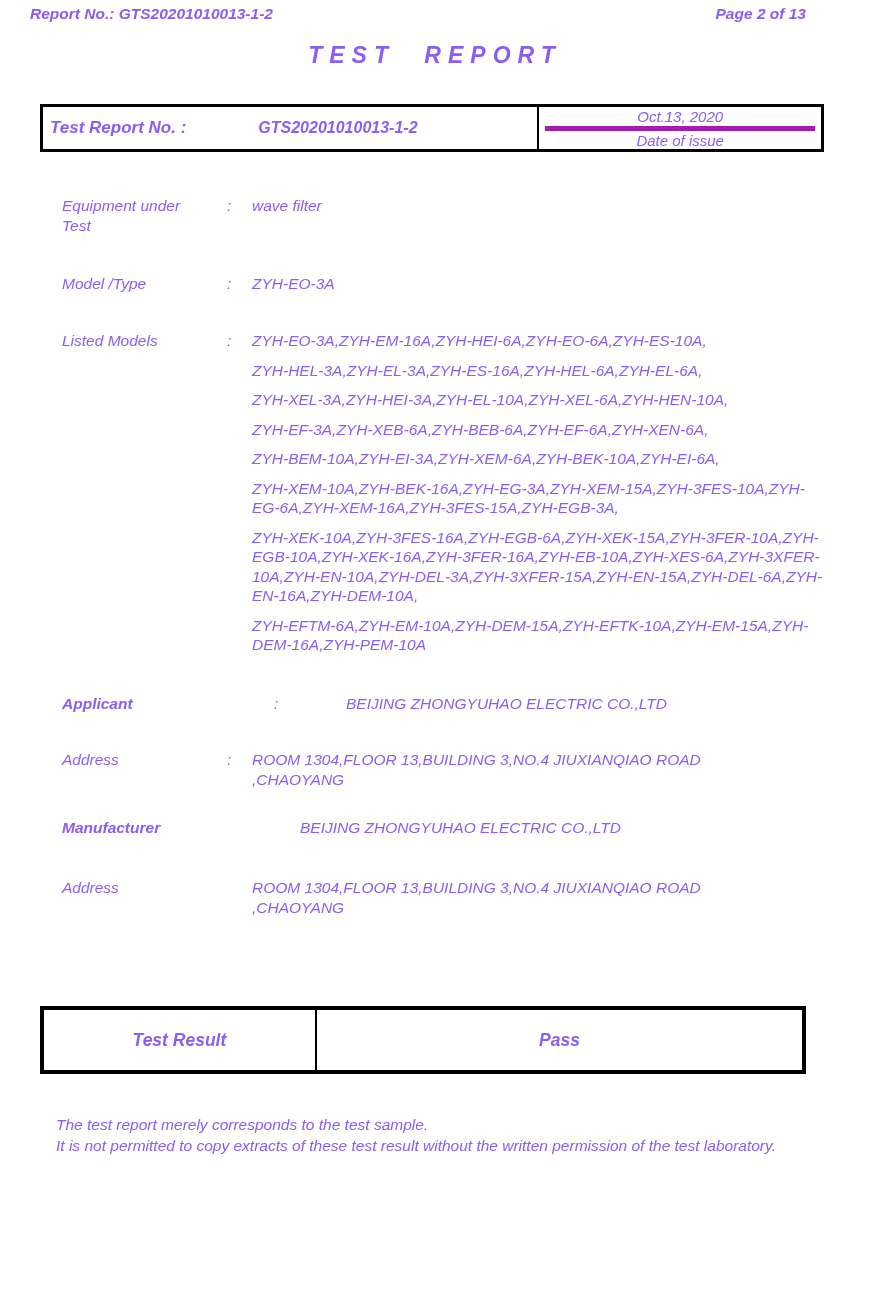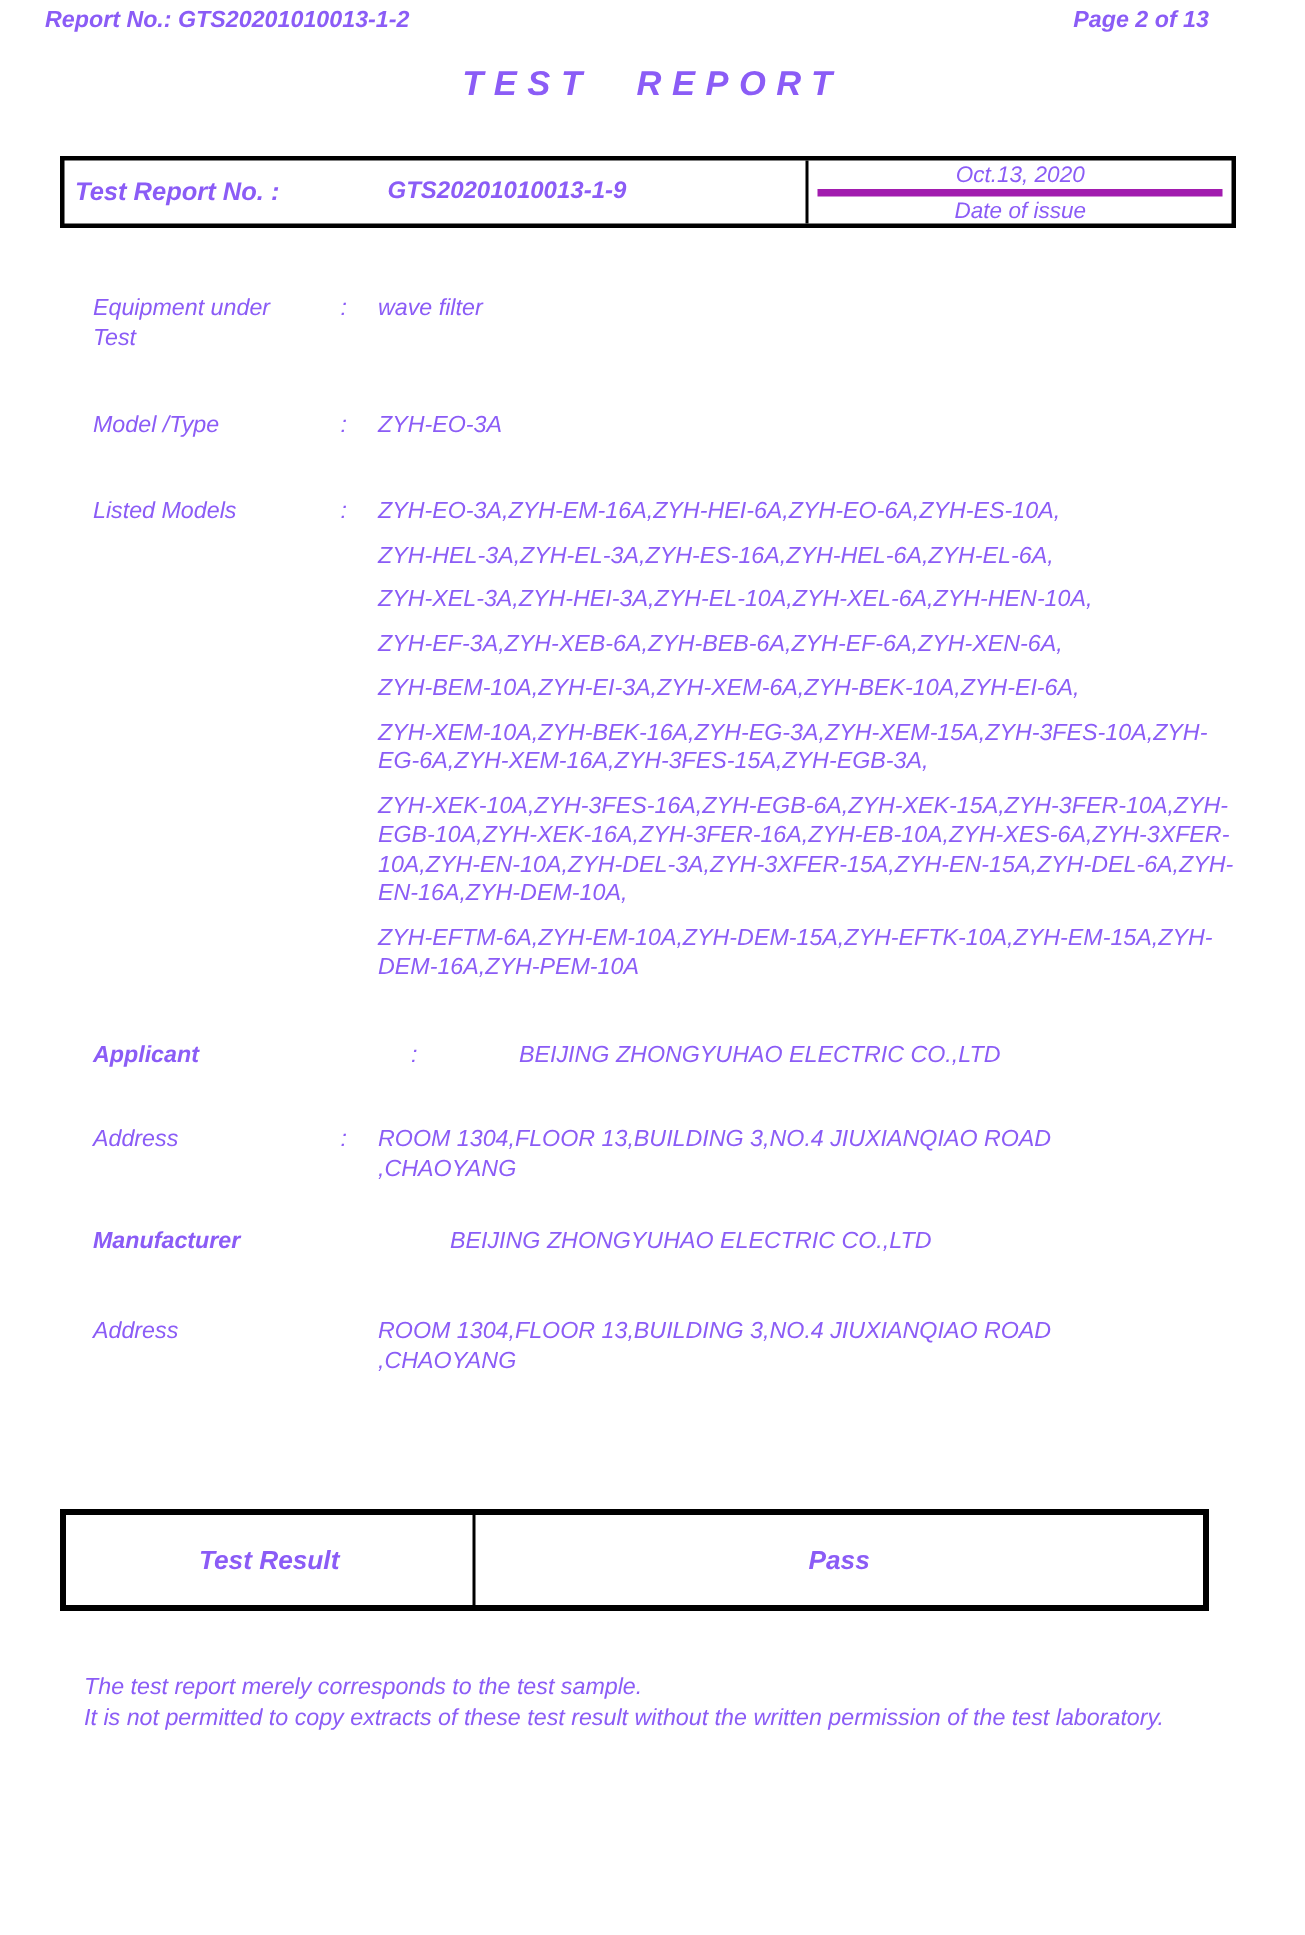--- a/index.html
+++ b/index.html
@@ -91,21 +91,21 @@
   <div class="page-header">
     <span>Report No.: GTS20201010013-1-2</span>
     <span>Page 2 of 13</span>
   </div>
 
   <div class="doc-title">TEST REPORT</div>
 
   <div class="report-table">
     <div class="rt-left">
       <span class="rt-label">Test Report No. :</span>
-      <span class="rt-value">GTS20201010013-1-9</span>
+      <span class="rt-value">GTS20201010013-1-2</span>
     </div>
     <div class="rt-right">
       <div class="rt-date">Oct.13, 2020</div>
       <div class="rt-datelabel">Date of issue</div>
     </div>
   </div>
 
   <div class="info-row row-equipment">
     <div class="lbl">Equipment under Test</div>
     <div class="colon">:</div>

